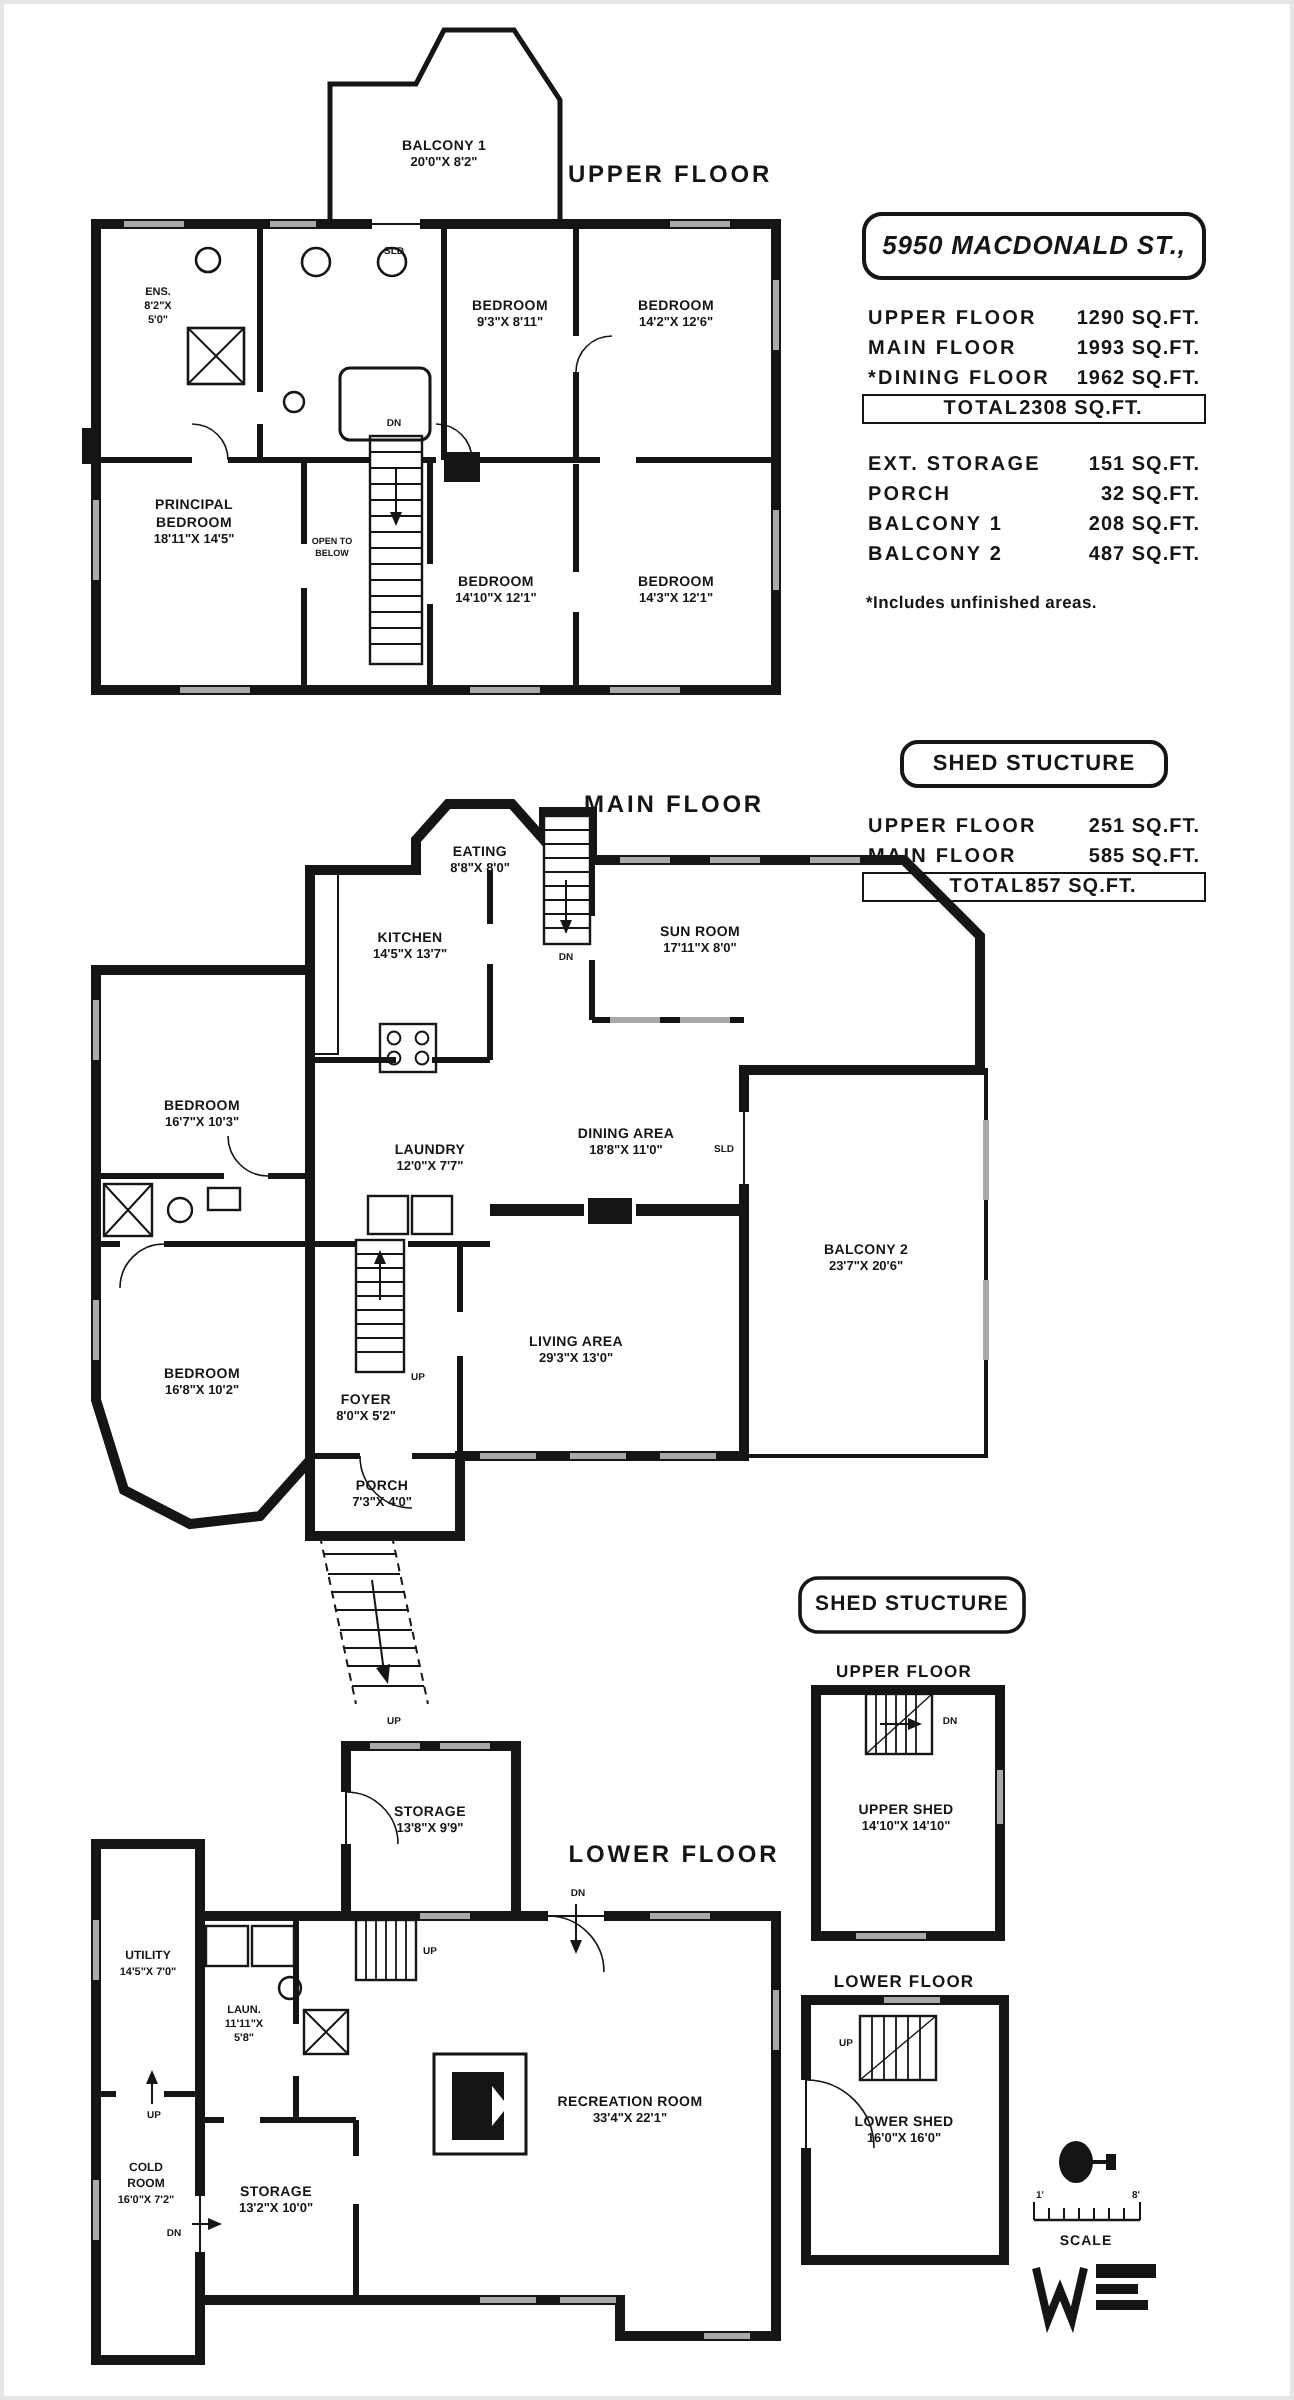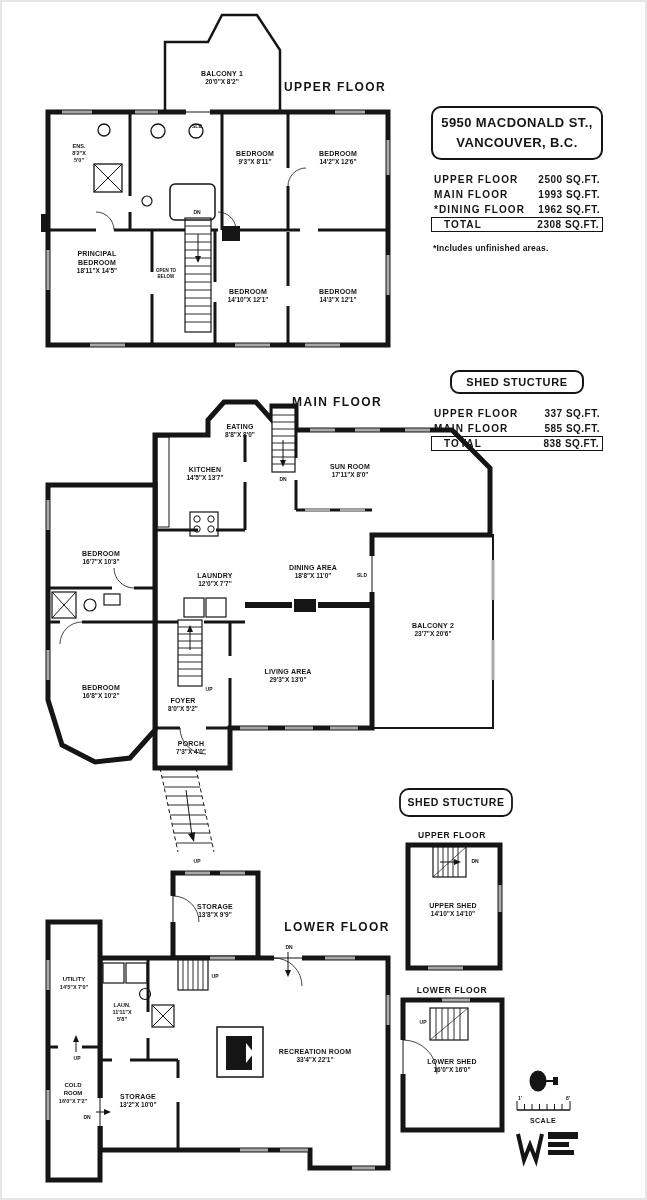--- a/index.html
+++ b/index.html
@@ -14,28 +14,28 @@
   .t65 { font-size:6.5px; }
   .t6  { font-size:6px; }
   .t55 { font-size:5.5px; }
   .t5  { font-size:5px; }
   .t45 { font-size:4.5px; }
   .t85 { font-size:8.5px; letter-spacing:.6px; }
   .title { font-size:12px; letter-spacing:1.4px; }
   
   .panel { position:absolute; font-weight:bold; }
   .addr-box { border:2px solid #151515; border-radius:10px; padding:5px 2px; text-align:center;
-              font-size:13px; letter-spacing:.4px; line-height:1.55; }
+              font-size:13px; letter-spacing:.4px; line-height:1.55;font-style:italic; }
   .shed-box { border:2px solid #151515; border-radius:9px; padding:4px 14px; text-align:center;
               font-size:11px; letter-spacing:.6px; width:fit-content; margin:0 auto; }
   .area-row { display:flex; justify-content:space-between; align-items:center; height:15px;
               font-size:10px; padding:0 3px; }
   .area-row .rl { letter-spacing:1.1px; }
   .area-row .rv { letter-spacing:.5px; }
-  .total-row { border:1.6px solid #151515; }
+  .total-row { border:1.6px solid #151515;justify-content:center; }
   .total-row .rl { padding-left:9px; }
   .footnote { font-size:8.5px; letter-spacing:.2px; margin-top:11px; padding-left:2px; }
 </style>
 </head>
 <body>
 
 <div id="canvas">
 
 <svg width="647" height="1200" viewBox="0 0 647 1200">
 
@@ -329,54 +329,71 @@
 <div class="lbl t5" style="left:475px;top:861px">DN</div>
 <div class="lbl t5" style="left:423px;top:1022px">UP</div>
 
 <div class="lbl t5" style="left:520px;top:1098px">1'</div>
 <div class="lbl t5" style="left:568px;top:1098px">8'</div>
 <div class="lbl" style="left:543px;top:1121px;font-size:7px;letter-spacing:.5px">SCALE</div>
 
 <div class="panel" style="left:431px;top:106px;width:172px">
   <div class="addr-box">
     <div>5950 MACDONALD ST.,</div>
-    <div>VANCOUVER, B.C.</div>
   </div>
   <div style="margin-top:12px">
     <div class="area-row">
       <span class="rl">UPPER FLOOR</span>
-      <span class="rv">2500 SQ.FT.</span>
+      <span class="rv">1290 SQ.FT.</span>
     </div>
     <div class="area-row">
       <span class="rl">MAIN FLOOR</span>
       <span class="rv">1993 SQ.FT.</span>
     </div>
     <div class="area-row">
       <span class="rl">*DINING FLOOR</span>
       <span class="rv">1962 SQ.FT.</span>
     </div>
     <div class="area-row total-row">
       <span class="rl">TOTAL</span>
       <span class="rv">2308 SQ.FT.</span>
     </div>
   </div>
+  <div style="margin-top:13px">
+    <div class="area-row">
+      <span class="rl">EXT. STORAGE</span>
+      <span class="rv">151 SQ.FT.</span>
+    </div>
+    <div class="area-row">
+      <span class="rl">PORCH</span>
+      <span class="rv">32 SQ.FT.</span>
+    </div>
+    <div class="area-row">
+      <span class="rl">BALCONY 1</span>
+      <span class="rv">208 SQ.FT.</span>
+    </div>
+    <div class="area-row">
+      <span class="rl">BALCONY 2</span>
+      <span class="rv">487 SQ.FT.</span>
+    </div>
+  </div>
   <div class="footnote">*Includes unfinished areas.</div>
 </div>
 
 <div class="panel" style="left:431px;top:370px;width:172px">
   <div class="shed-box">SHED STUCTURE</div>
   <div style="margin-top:12px">
     <div class="area-row">
       <span class="rl">UPPER FLOOR</span>
-      <span class="rv">337 SQ.FT.</span>
+      <span class="rv">251 SQ.FT.</span>
     </div>
     <div class="area-row">
       <span class="rl">MAIN FLOOR</span>
       <span class="rv">585 SQ.FT.</span>
     </div>
     <div class="area-row total-row">
       <span class="rl">TOTAL</span>
-      <span class="rv">838 SQ.FT.</span>
+      <span class="rv">857 SQ.FT.</span>
     </div>
   </div>
 </div>
 
 </div>
 
 </body></html>

